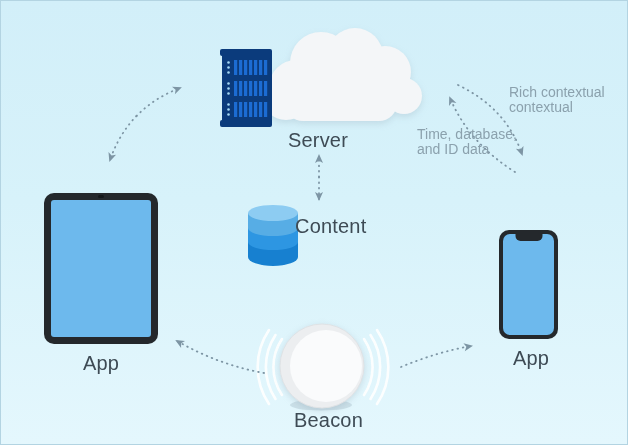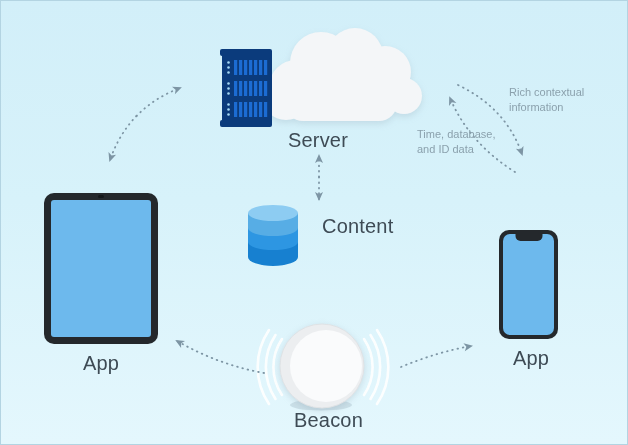--- a/index.html
+++ b/index.html
@@ -18,25 +18,25 @@
   .tablet-screen{width:100%;height:100%;background:#6db9ed;border-radius:3px;}
   .tablet-camera{position:absolute;top:2px;left:50%;transform:translateX(-50%);
     width:6px;height:3px;border-radius:2px;background:#15181b;}
   .phone{left:498px;top:229px;width:59px;height:109px;border-radius:10px;padding:4px;}
   .phone-screen{width:100%;height:100%;background:#6db9ed;border-radius:7px;}
   .phone-notch{position:absolute;top:4px;left:50%;transform:translateX(-50%);
     width:27px;height:7px;background:#24282c;border-radius:0 0 5px 5px;}
   .label{position:absolute;font-size:20px;color:#3e4b55;letter-spacing:0.2px;}
   .label span{display:block;}
   .server-label{left:281px;top:128px;width:72px;text-align:center;}
-  .db-label{left:321px;top:215px;line-height:21px;text-align:right;}
+  .db-label{left:294px;top:215px;line-height:21px;text-align:right;}
   .beacon-label{left:282px;top:408px;width:80px;text-align:right;}
   .tablet-label{left:64px;top:351px;width:72px;text-align:center;}
   .phone-label{left:494px;top:346px;width:72px;text-align:center;}
-  .annotation{position:absolute;font-size:11px;color:#8ba1ad;line-height:15px;}
+  .annotation{position:absolute;font-size:14px;color:#8ba1ad;line-height:15px;}
   .annotation span{display:block;}
   .rich-annotation{left:508px;top:84px;}
   .time-annotation{left:416px;top:126px;}
 </style>
 </head>
 <body>
 
 <div class="canvas">
 
   <svg class="scene" viewBox="0 0 628 445">
@@ -162,21 +162,21 @@
   </div>
 
   <div class="label beacon-label">Beacon</div>
 
   <div class="label tablet-label">App</div>
 
   <div class="label phone-label">App</div>
 
   <div class="annotation rich-annotation">
     <span>Rich contextual</span>
-    <span>information</span>
+    <span>contextual</span>
   </div>
 
   <div class="annotation time-annotation">
     <span>Time, database,</span>
     <span>and ID data</span>
   </div>
 
 </div>
 
 </body></html>

